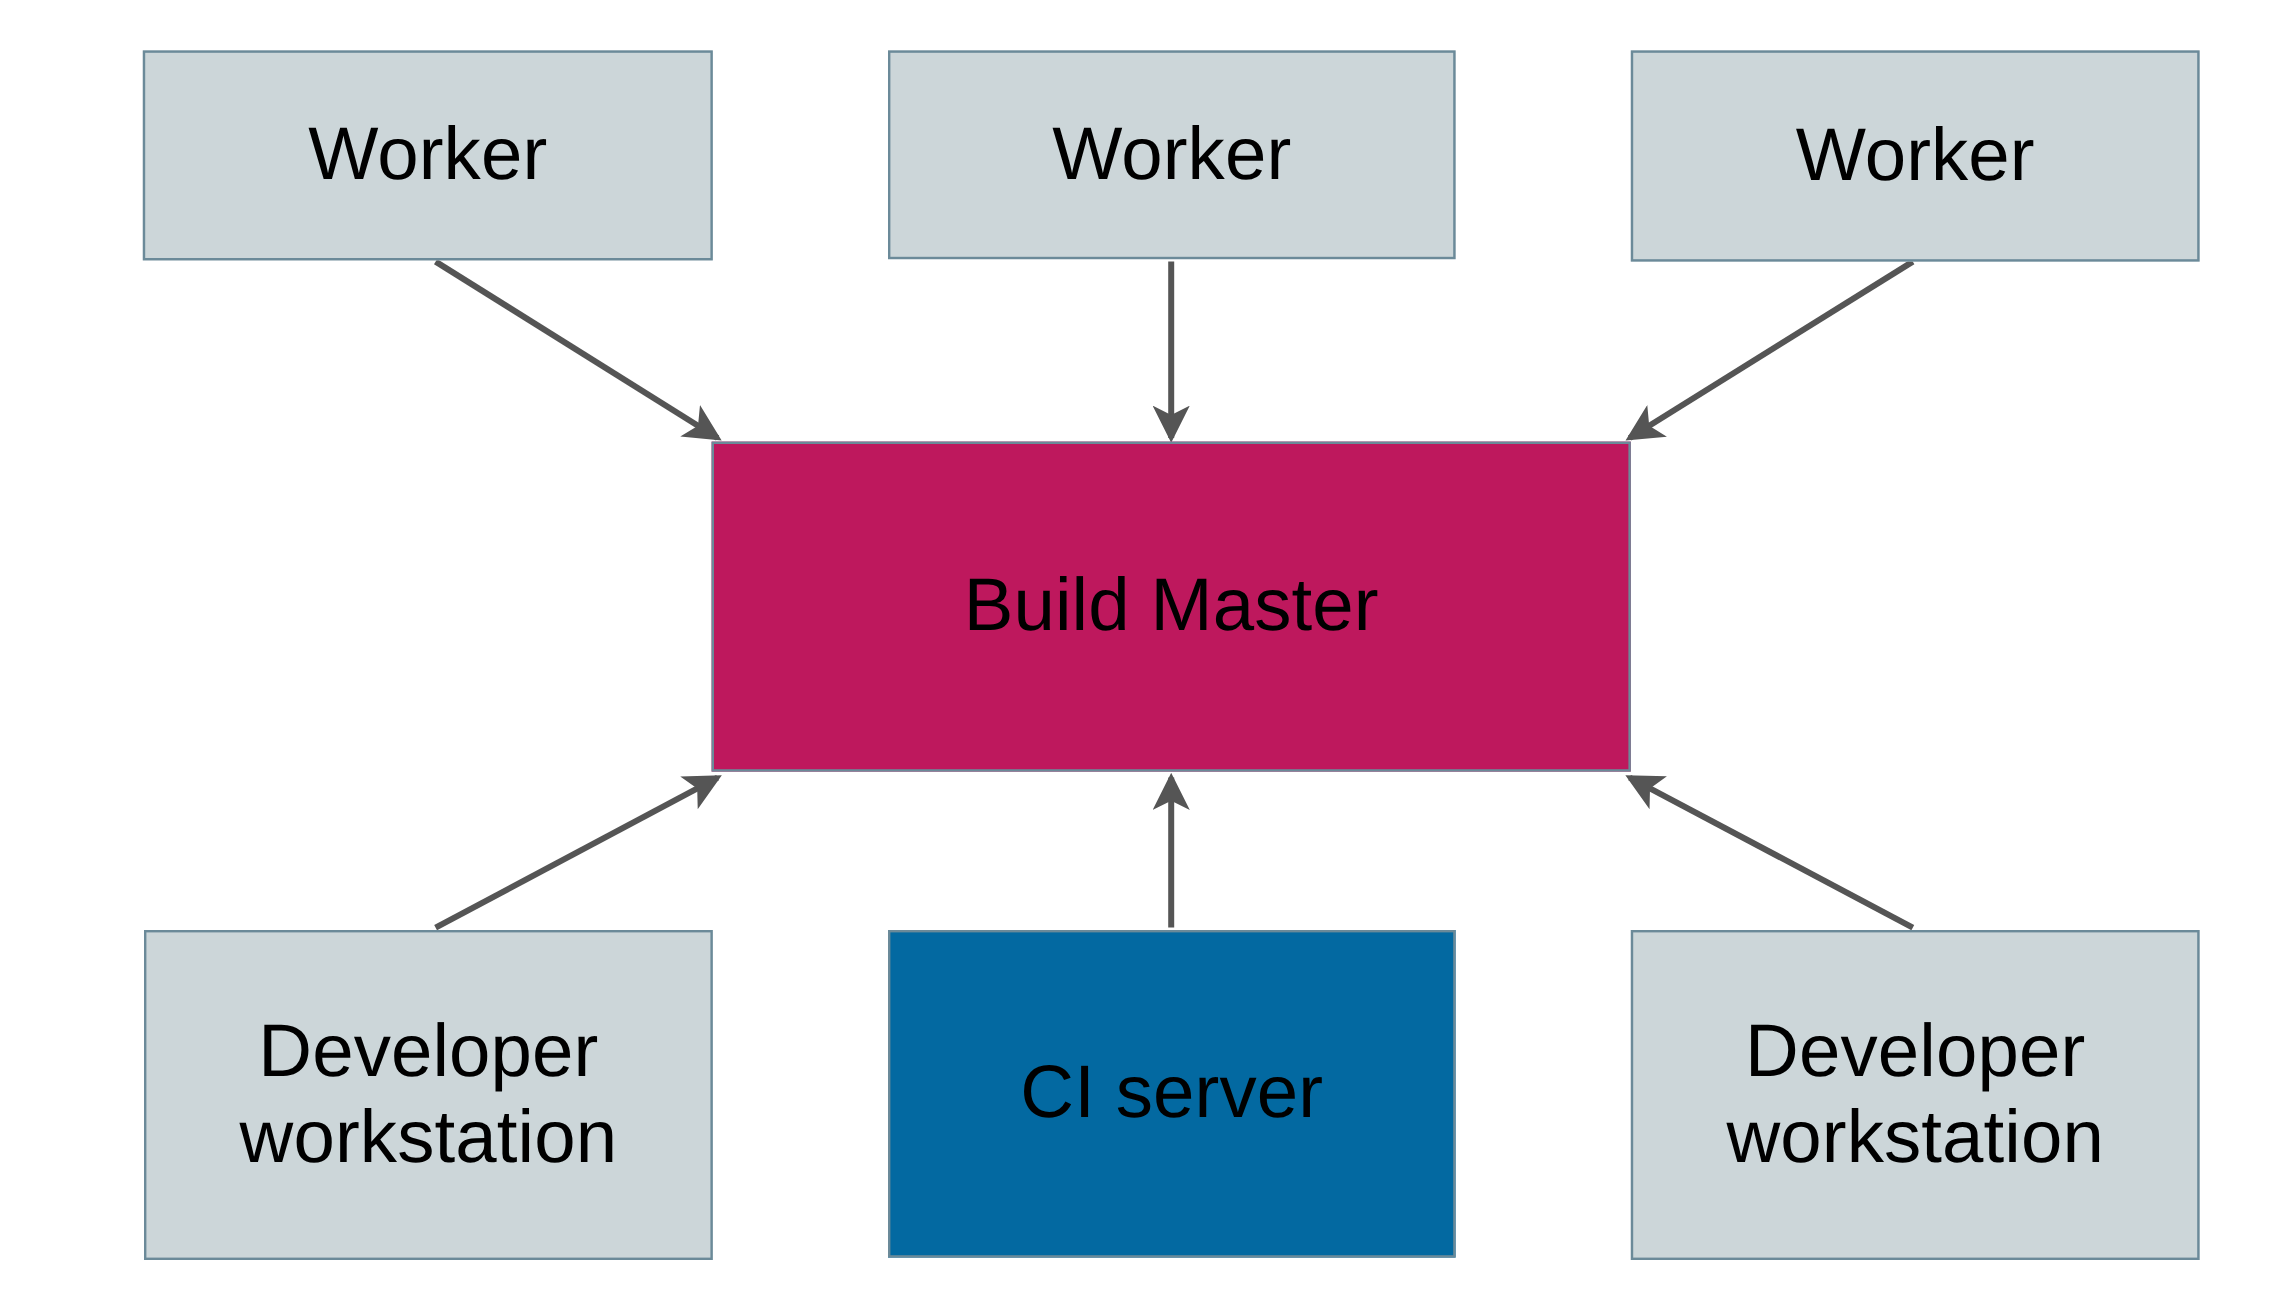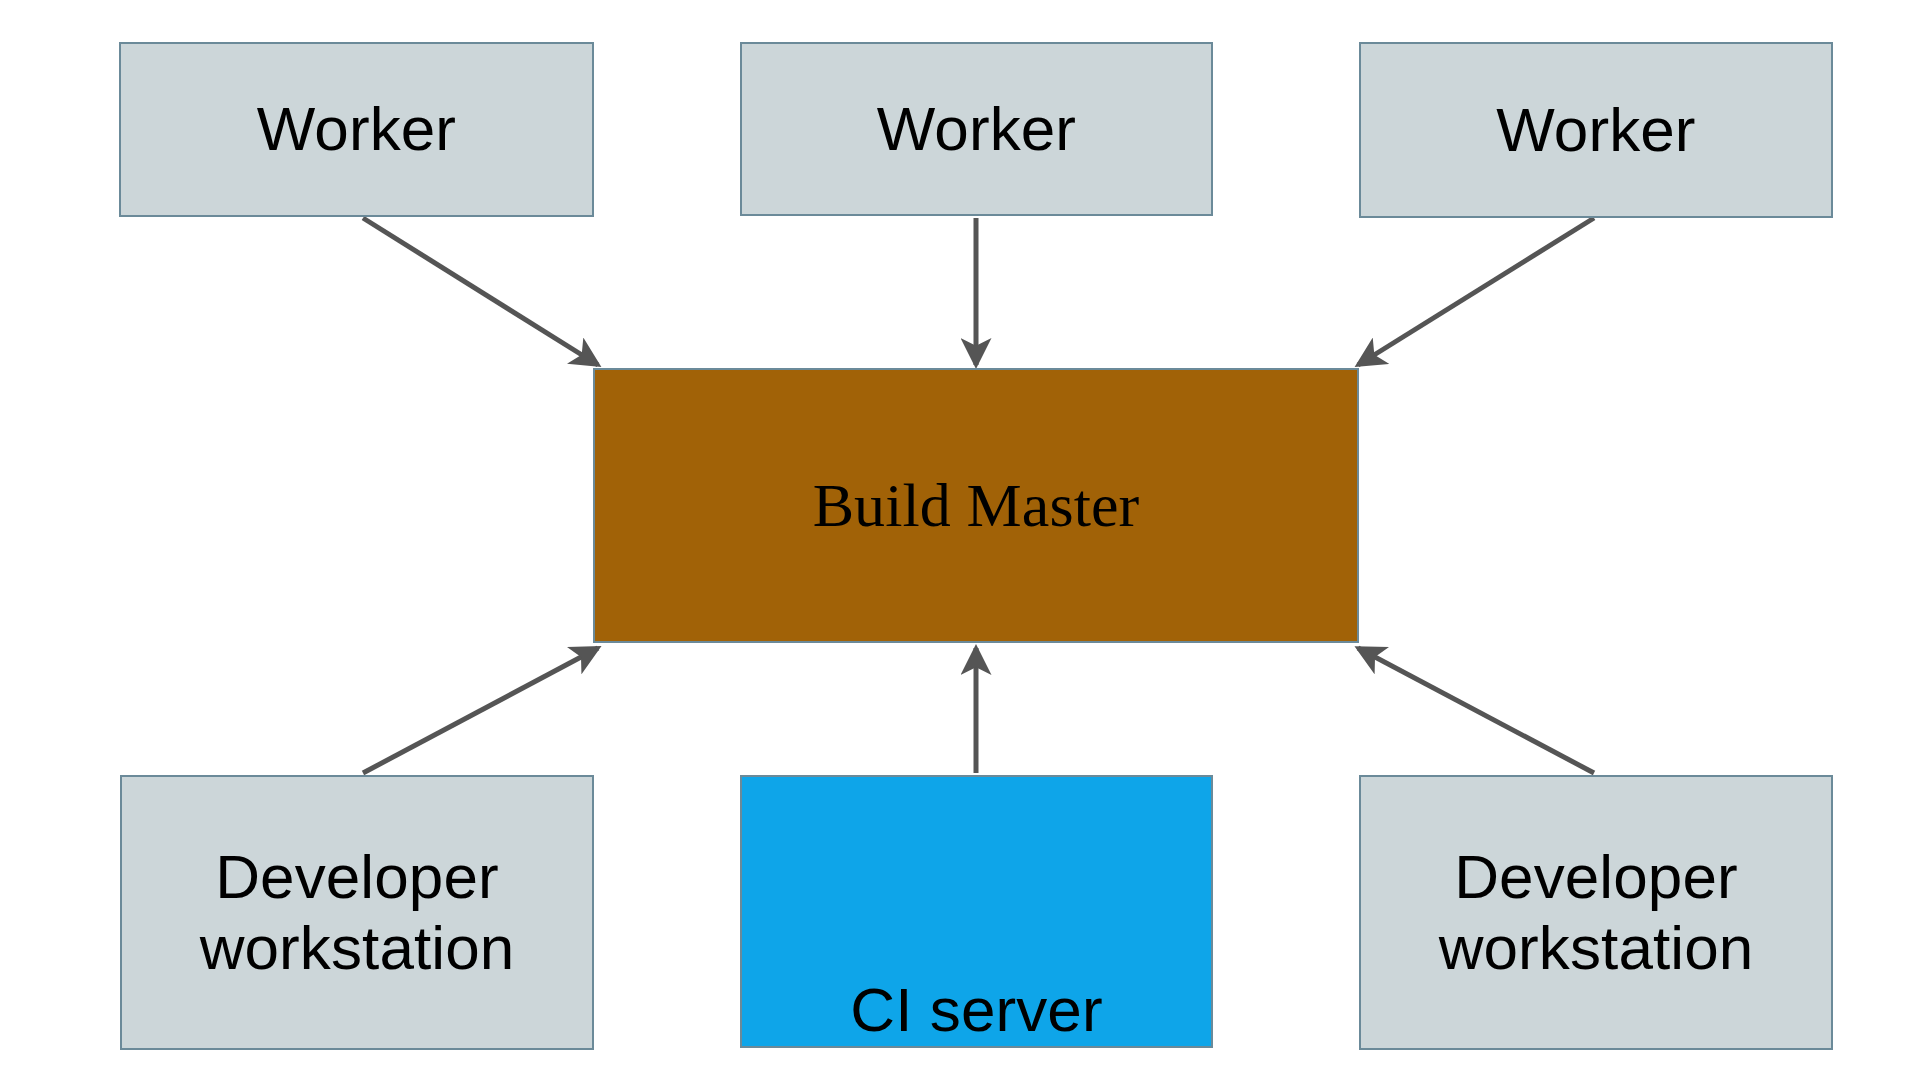--- a/index.html
+++ b/index.html
@@ -67,28 +67,28 @@
 
   <div class="node" style="left: 119px; top: 42px; width: 475px; height: 175px; background: rgb(204, 214, 217); border: 2px solid rgb(107, 138, 153); color: rgb(0, 0, 0); font-size: 62px;">
     <span class="node-label">Worker</span>
   </div>
   <div class="node" style="left: 740px; top: 42px; width: 473px; height: 174px; background: rgb(204, 214, 217); border: 2px solid rgb(107, 138, 153); color: rgb(0, 0, 0); font-size: 62px;">
     <span class="node-label">Worker</span>
   </div>
   <div class="node" style="left: 1359px; top: 42px; width: 474px; height: 176px; background: rgb(204, 214, 217); border: 2px solid rgb(107, 138, 153); color: rgb(0, 0, 0); font-size: 62px;">
     <span class="node-label">Worker</span>
   </div>
-  <div class="node" style="left: 593px; top: 368px; width: 766px; height: 275px; background: #a16207; border: 2px solid rgb(107, 138, 153); color: rgb(0, 0, 0); font-size: 62px; font-family: Liberation Serif, serif;">
+  <div class="node" style="left: 593px; top: 368px; width: 766px; height: 275px; background: #be185d; border: 2px solid rgb(107, 138, 153); color: rgb(0, 0, 0); font-size: 62px;">
     <span class="node-label">Build Master</span>
   </div>
   <div class="node" style="left: 120px; top: 775px; width: 474px; height: 275px; background: rgb(204, 214, 217); border: 2px solid rgb(107, 138, 153); color: rgb(0, 0, 0); font-size: 62px;">
     <span class="node-label">Developer
 workstation</span>
   </div>
-  <div class="node" style="left: 740px; top: 775px; width: 473px; height: 273px; background: #0ea5e9; border: 2px solid rgb(107, 138, 153); color: rgb(0, 0, 0); font-size: 62px; align-items: flex-end;">
+  <div class="node" style="left: 740px; top: 775px; width: 473px; height: 273px; background: #0369a1; border: 2px solid rgb(107, 138, 153); color: rgb(0, 0, 0); font-size: 62px;">
     <span class="node-label">CI server</span>
   </div>
   <div class="node" style="left: 1359px; top: 775px; width: 474px; height: 275px; background: rgb(204, 214, 217); border: 2px solid rgb(107, 138, 153); color: rgb(0, 0, 0); font-size: 62px;">
     <span class="node-label">Developer
 workstation</span>
   </div>
 
 </div>
 
 </body></html>

